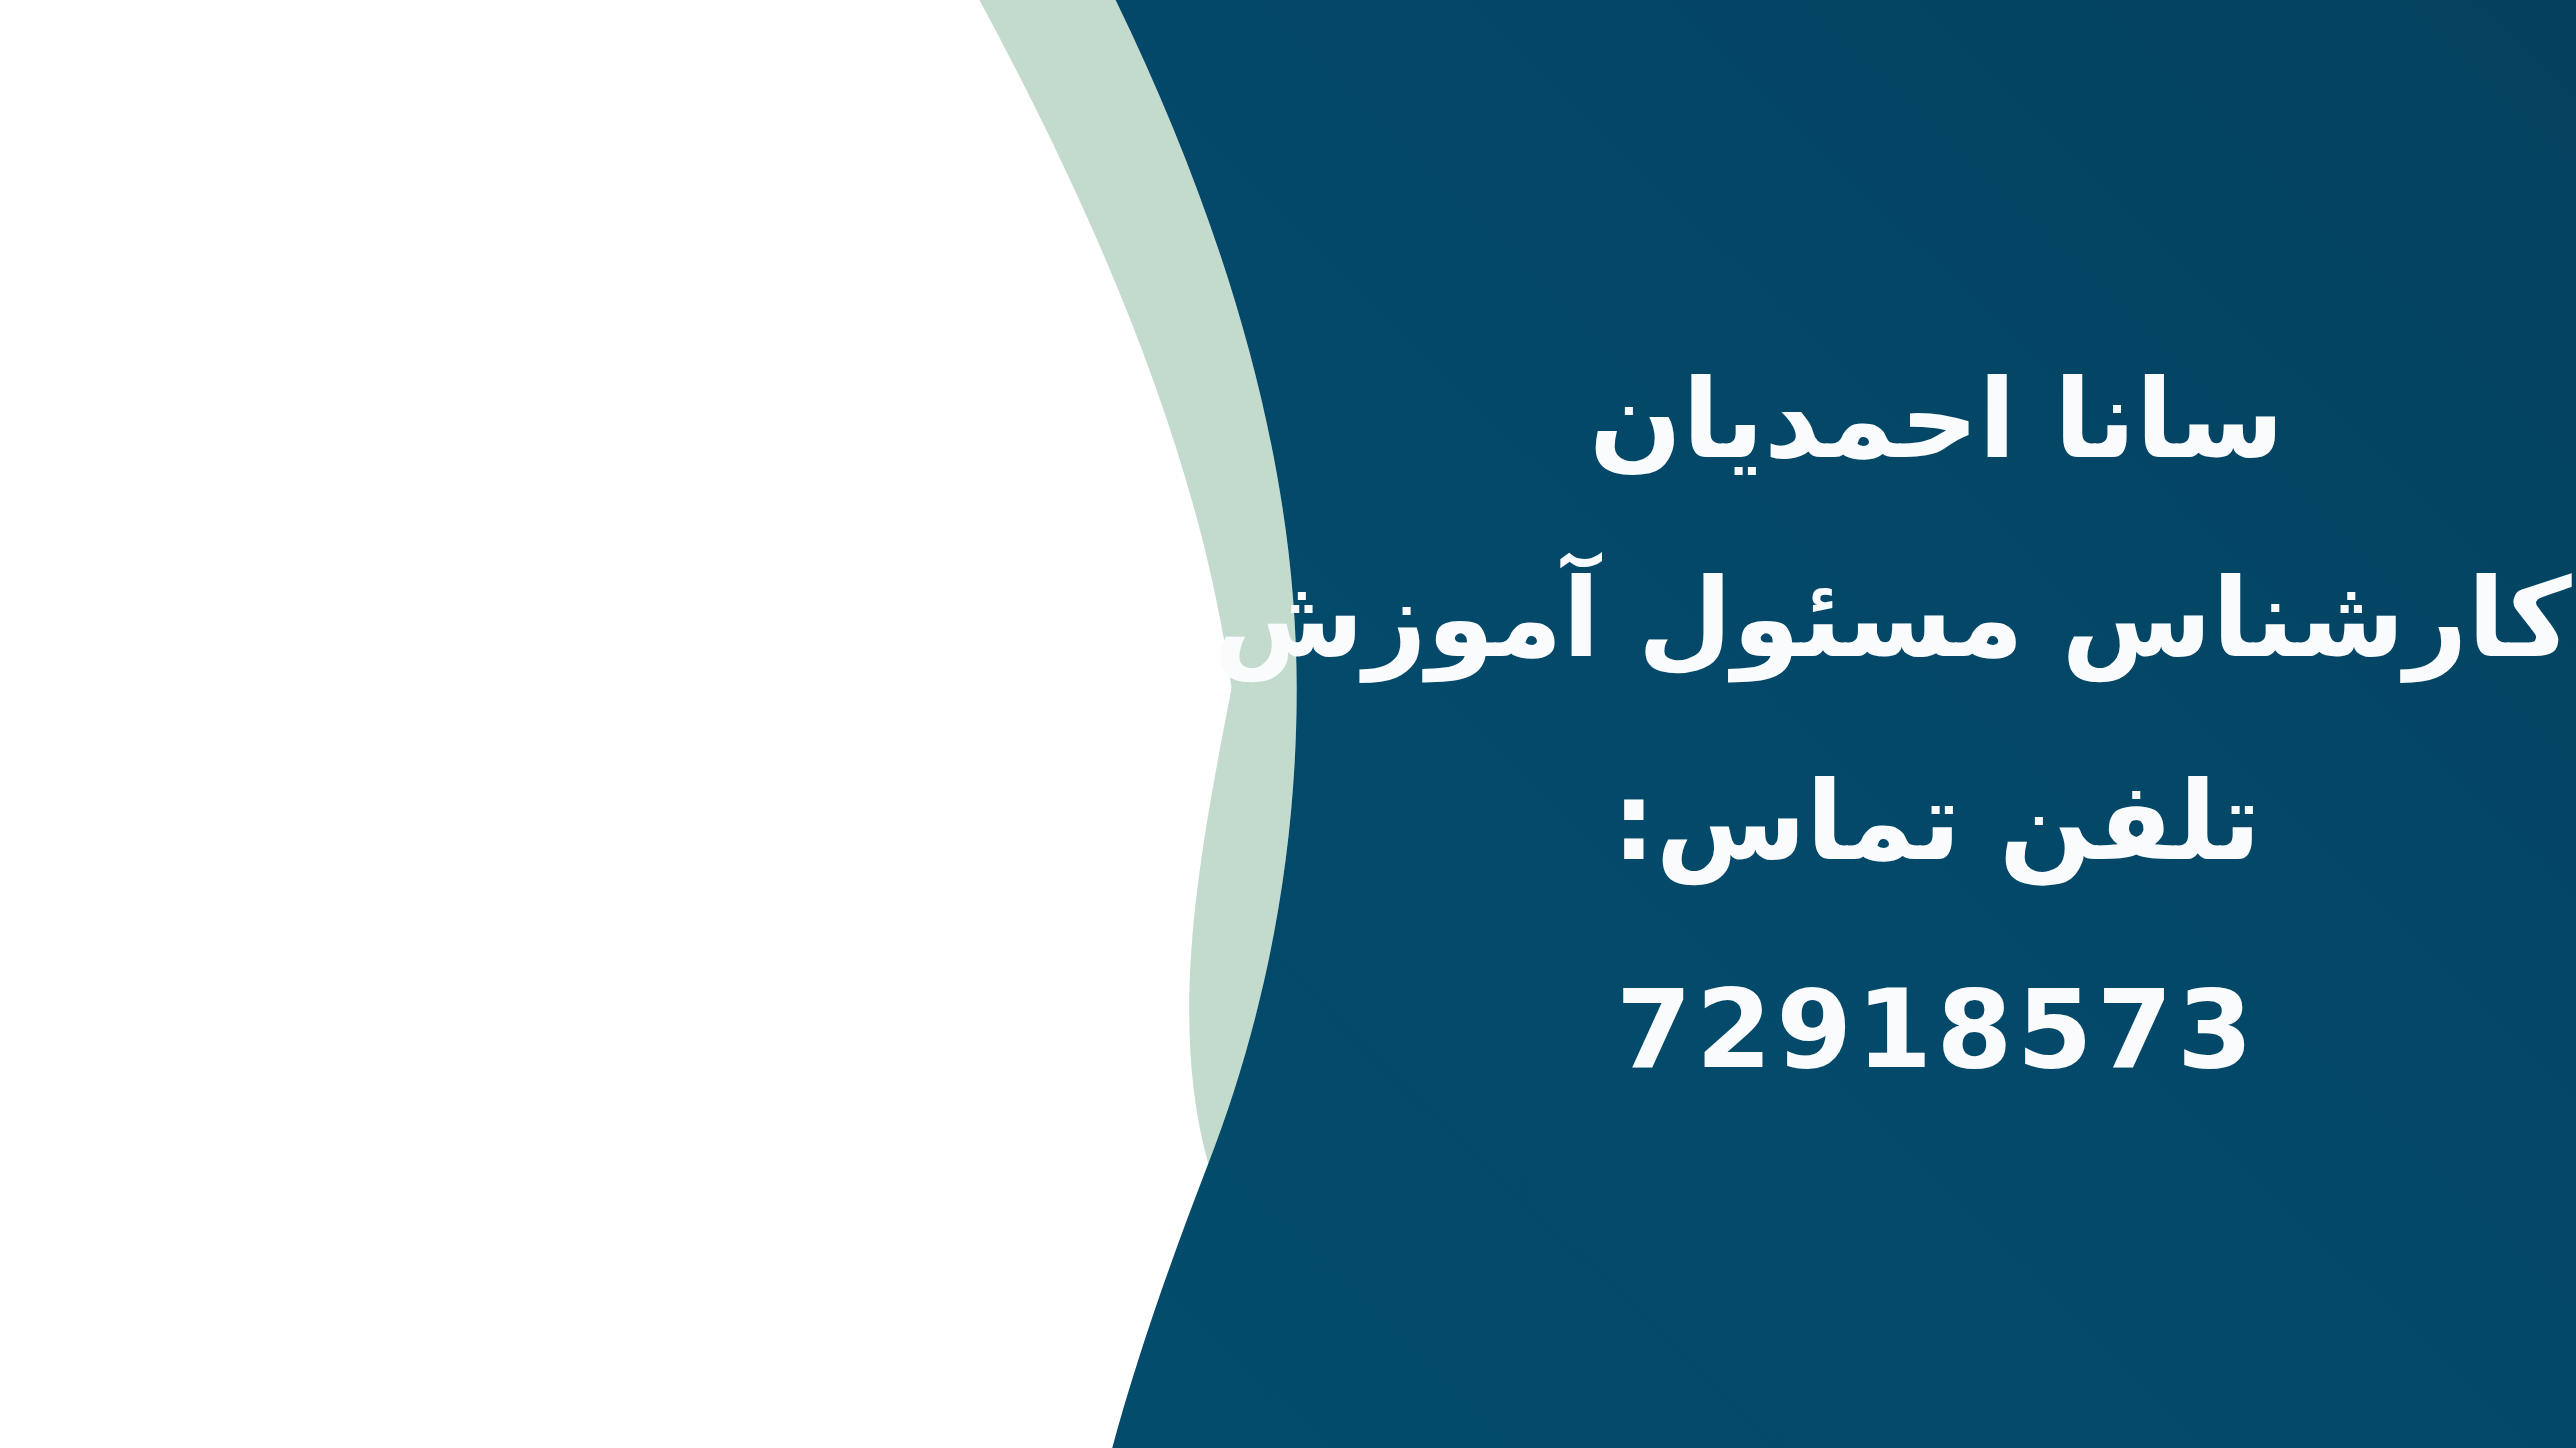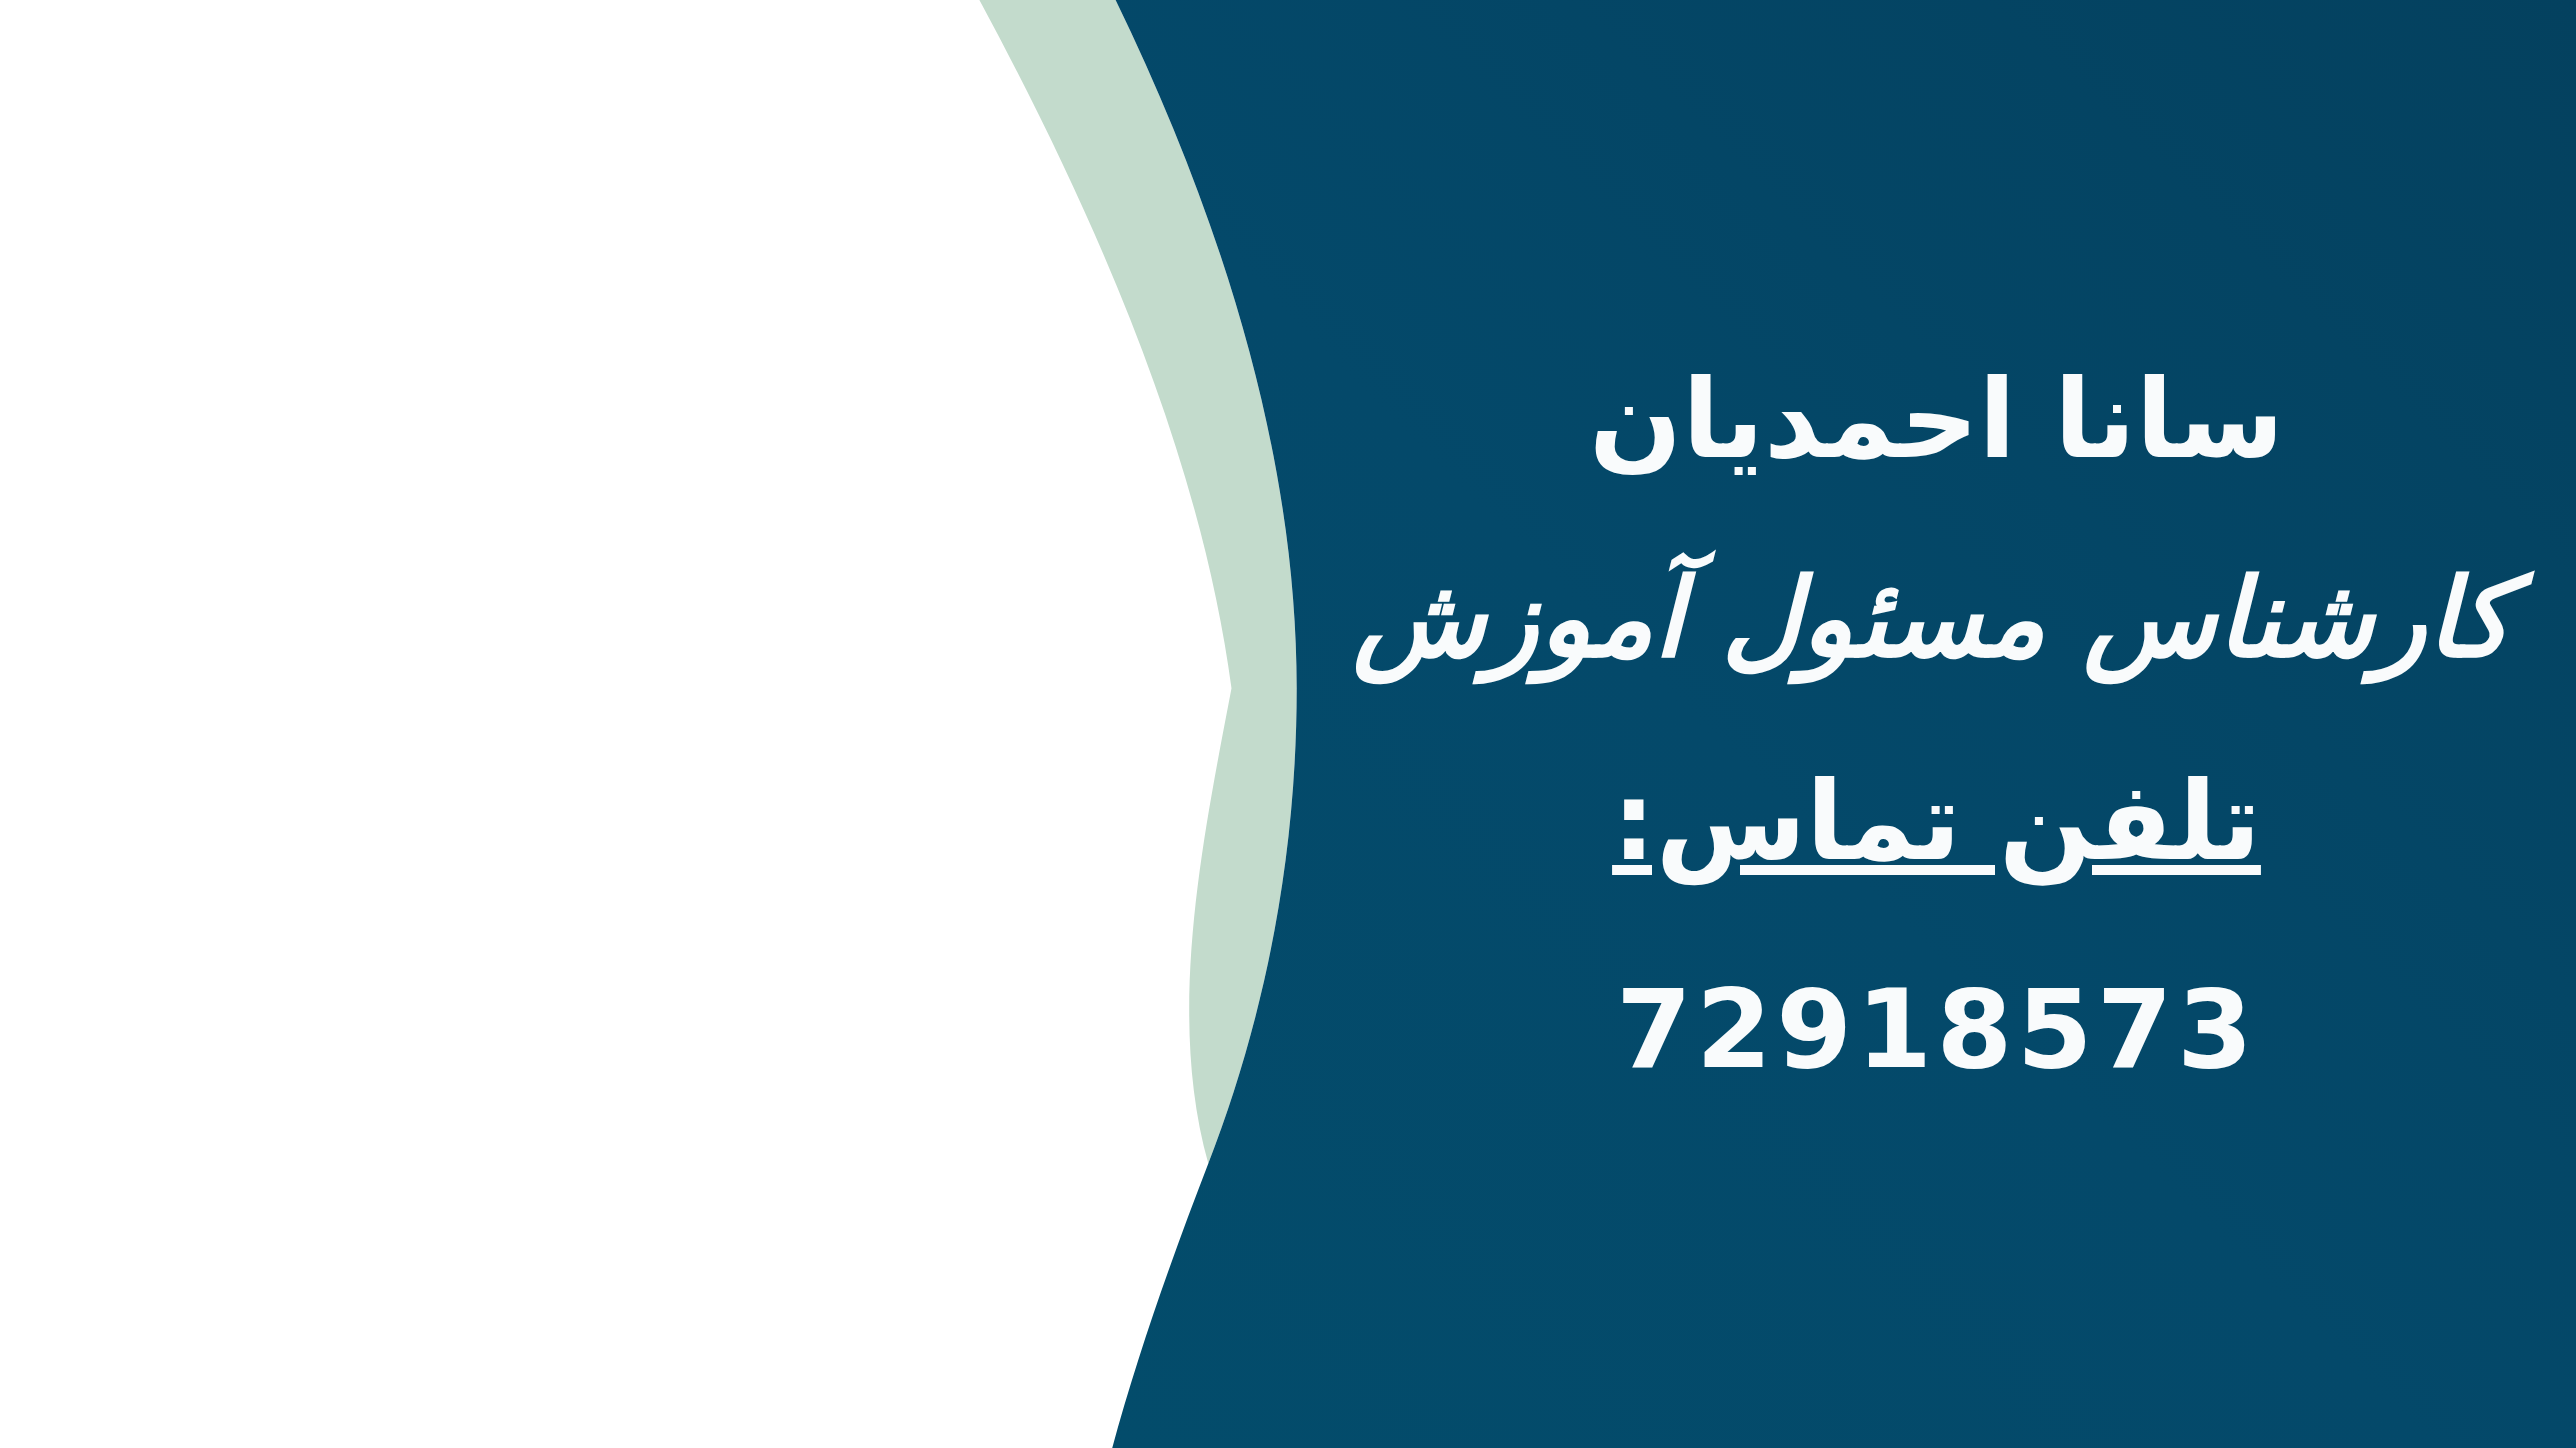--- a/index.html
+++ b/index.html
@@ -49,22 +49,22 @@
     color: #f9fbfc;
     font-weight: 700;
     line-height: 1.0;
     white-space: nowrap;
     text-align: center;
     direction: rtl;
     unicode-bidi: isolate;
   }
 
   #line-name       { font-size: 109px; margin-bottom: 90px; }
-  #line-role       { font-size: 109px; margin-bottom: 94px; letter-spacing: -0.7px; font-style: italic; }
-  #line-phone-label{ font-size: 109px; margin-bottom: 99px; text-decoration: underline; }
+  #line-role       { font-size: 109px; margin-bottom: 94px; letter-spacing: -0.7px; }
+  #line-phone-label{ font-size: 109px; margin-bottom: 99px; }
   #line-phone-number{ font-size: 109px; letter-spacing: 4.3px; }
 
   
   #line-role { transform: translateX(-4.3px); }
 </style>
 </head>
 <body>
 
 <div id="card">
 

